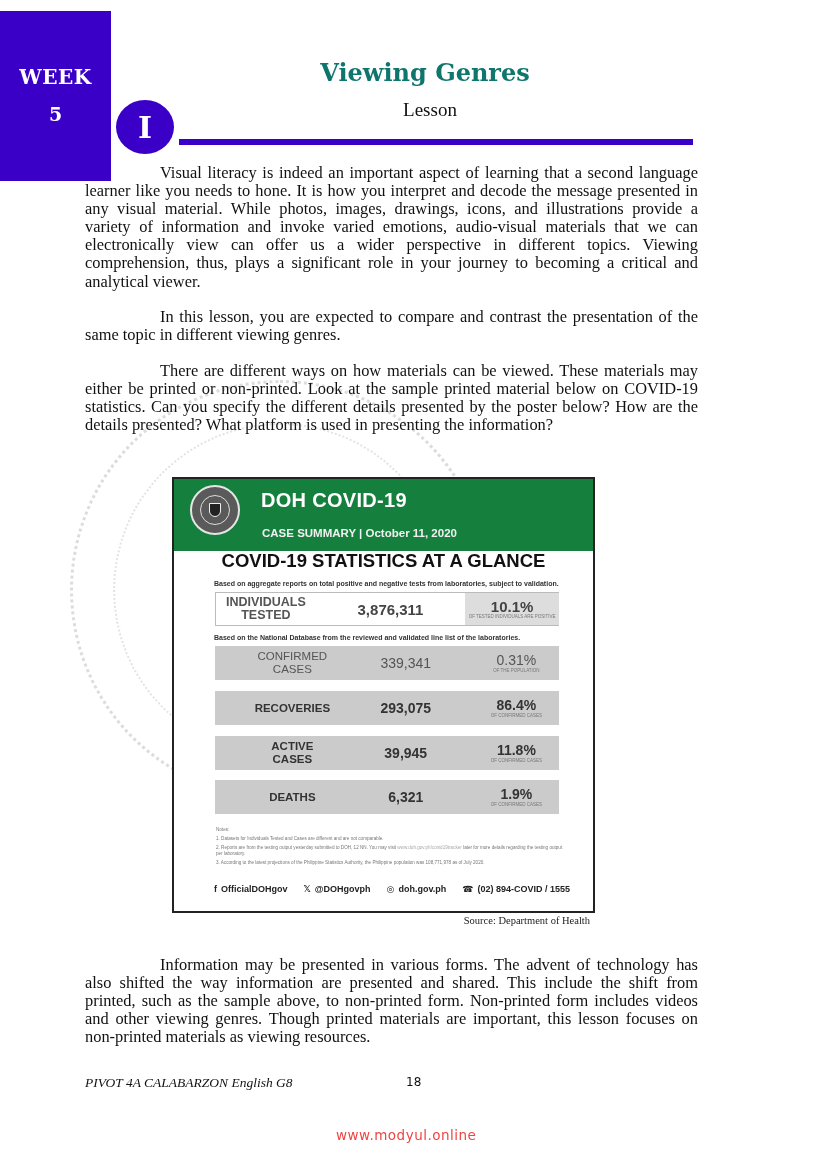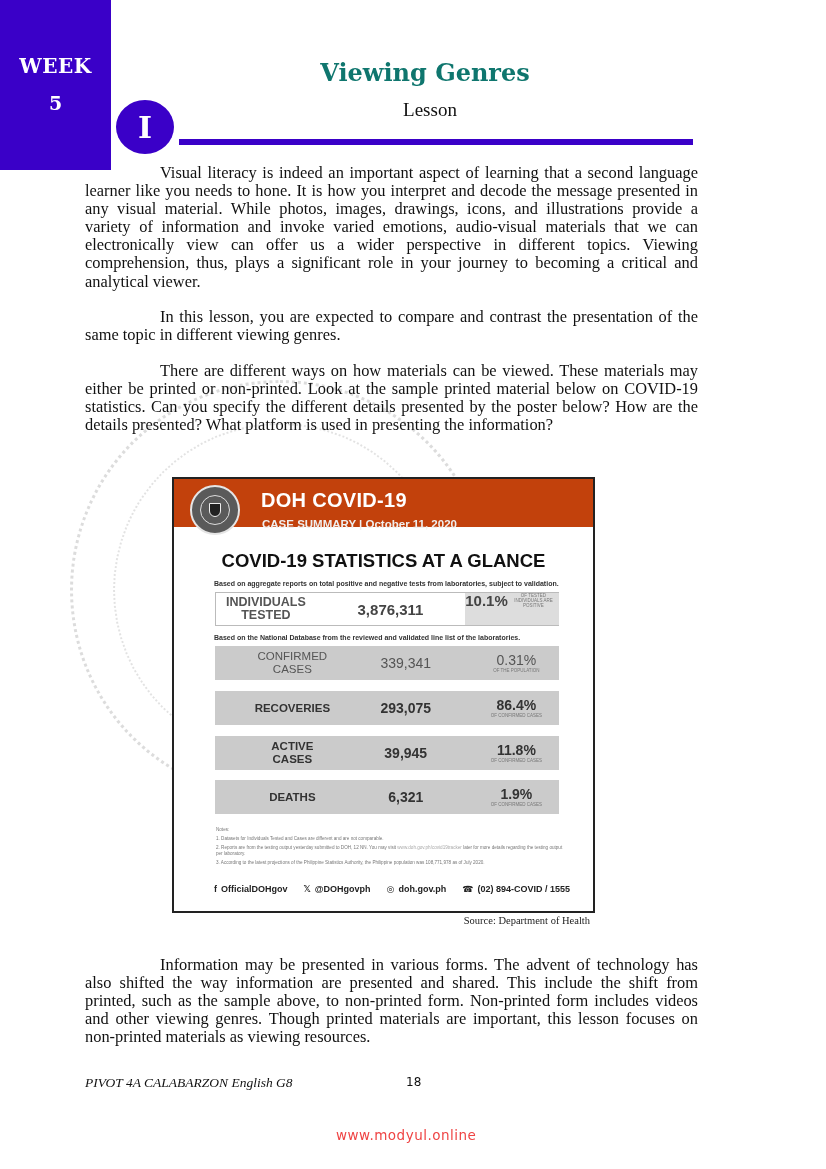--- a/index.html
+++ b/index.html
@@ -1,20 +1,20 @@
 <!DOCTYPE html>
 <html><head>
   <meta charset="utf-8">
   <style>
     * { box-sizing: border-box; margin: 0; padding: 0; }
     html, body { width: 826px; height: 1169px; background: #ffffff; overflow: hidden; }
     body { position: relative; font-family: "DejaVu Serif", "Liberation Serif", serif; color: #111; }
 
     .week-block {
-      position: absolute; left: 0; top: 0; width: 111px; height: 170px;
+      position: absolute; left: 0; top: 11px; width: 111px; height: 170px;
       background: #3a00c8; color: #fff; text-align: center;
       font-family: "DejaVu Serif", serif; font-weight: bold;
     }
     .week-block .week { position: absolute; top: 54px; left: 0; width: 100%; font-size: 20px; letter-spacing: 0.5px; }
     .week-block .num { position: absolute; top: 92px; left: 0; width: 100%; font-size: 19px; }
 
     .lesson-circle {
       position: absolute; left: 116px; top: 100px; width: 58px; height: 54px;
       border-radius: 50%; background: #3a00c8; color: #fff;
       font-family: "DejaVu Serif", serif; font-weight: bold; font-size: 30px;
@@ -53,37 +53,37 @@
       border-radius: 50%; border: 2px dotted #dcdcdc;
     }
 
     
     .poster {
       position: absolute; left: 172px; top: 477px; width: 423px; height: 436px;
       border: 2px solid #222; background: #fff;
       font-family: "Liberation Sans", "DejaVu Sans", sans-serif;
     }
     .poster-header {
-      height: 48px; background: #c2410c; position: relative; color: #fff;
+      height: 72px; background: #15803d; position: relative; color: #fff;
     }
     .seal {
       position: absolute; left: 16px; top: 6px; width: 50px; height: 50px; border-radius: 50%;
       border: 2px solid #e5e5e5; background: #5a5a5a;
       display: flex; align-items: center; justify-content: center;
     }
     .seal .inner {
       width: 30px; height: 30px; border-radius: 50%; border: 1px solid #ddd;
       display: flex; align-items: center; justify-content: center;
     }
     .seal .core { width: 12px; height: 14px; background: #222; border: 1px solid #eee; border-radius: 0 0 6px 6px; }
     .poster-title {
       position: absolute; left: 87px; top: 10px; font-size: 20px; font-weight: bold; letter-spacing: 0.3px;
     }
     .poster-sub {
-      position: absolute; left: 88px; top: 39px; font-size: 11.5px; font-weight: bold; color: #f0f0f0;
+      position: absolute; left: 88px; top: 48px; font-size: 11.5px; font-weight: bold; color: #f0f0f0;
     }
     .glance {
       position: absolute; left: 0; top: 71px; width: 100%; text-align: center;
       font-size: 18.5px; font-weight: bold; color: #111;
     }
     .basis {
       position: absolute; left: 40px; font-size: 7px; font-weight: bold; color: #333;
     }
     .basis.b1 { top: 101px; }
     .basis.b2 { top: 155px; }
@@ -100,21 +100,21 @@
     .stat-value {
       width: 150px; text-align: center; font-size: 14px; font-weight: bold;
     }
     .stat-pct { width: 94px; text-align: center; }
     .stat-pct .pct { font-size: 14px; font-weight: bold; display: block; line-height: 15px; }
     .stat-pct .pct-note { font-size: 4.5px; color: #777; display: block; text-transform: uppercase; }
     .row-tested { top: 113px; }
     .row-tested .stat-label { font-size: 12.5px; color: #555; }
     .row-tested .stat-value { font-size: 15px; color: #444; }
     .row-tested .stat-pct .pct { font-size: 15px; color: #444; }
-    .row-tested .stat-pct { background: #ddd; height: 100%; display: flex; flex-direction: row; justify-content: center; }
+    .row-tested .stat-pct { background: #ddd; height: 100%; display: flex; flex-direction: column; justify-content: center; }
     .row-confirmed { top: 167px; }
     .row-confirmed .stat-label, .row-confirmed .stat-value, .row-confirmed .pct { font-weight: normal; color: #555; }
     .row-recoveries { top: 212px; }
     .row-active { top: 257px; }
     .row-deaths { top: 301px; }
 
     .notes {
       position: absolute; left: 42px; top: 348px; width: 350px; font-size: 4.6px; color: #777; line-height: 6px;
     }
     .notes p { margin-bottom: 3px; }

